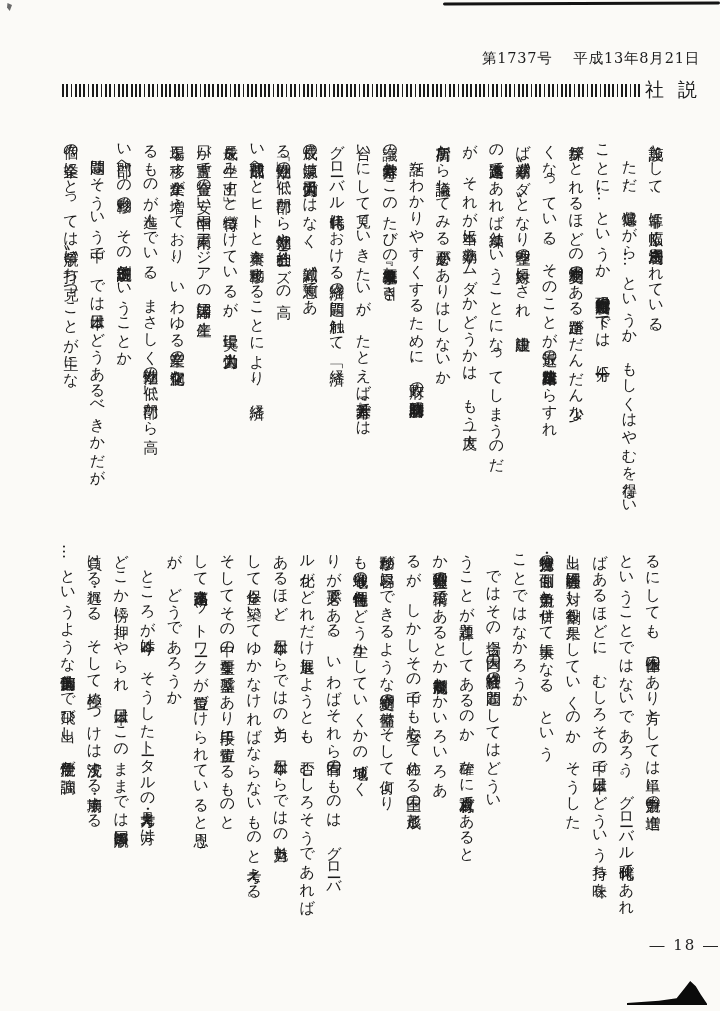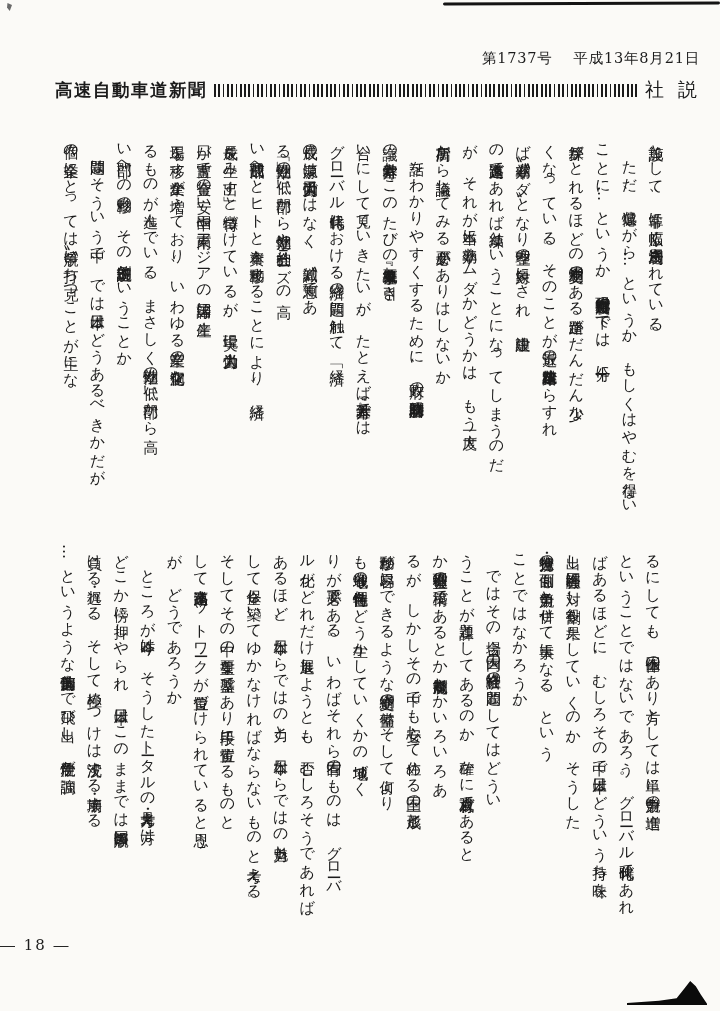--- a/index.html
+++ b/index.html
@@ -51,34 +51,33 @@
     writing-mode:vertical-rl; text-orientation:mixed;
     height:383px;
     font-size:15px; line-height:26.6px; letter-spacing:0.2px;
   }
   .vblock-top{ top:134px; right:51px; }
   .vblock-bottom{ top:544px; right:54px; }
   .tcol{ white-space:nowrap; }
   
   .page-number{
     position:absolute; top:936px; left:0; width:720px;
-    text-align:left; font-size:15px; letter-spacing:2px;
+    text-align:right; font-size:15px; letter-spacing:2px;
   }
 </style>
 </head>
 <body>
 
 <div class="artifact-top-line"></div>
 <div class="artifact-top-speck"></div>
 <div class="artifact-corner-blob"></div>
 
 <div class="issue-line">第1737号　 平成13年8月21日</div>
 
 <div class="masthead-row">
-  <span class="masthead-title">高速自動車道新聞</span>
   <span class="divider-stripe"></span>
   <span class="section-label">社 説</span>
 </div>
 
 <div class="vblock vblock-top">
     <div class="tcol">施設として、非常に幅広く浸透・利用されている。</div>
     <div class="tcol">　ただ、遺憾ながら…というか、もしくはやむを得ない</div>
     <div class="tcol">ことに…というか、現行有料道路制度の下では、十分に</div>
     <div class="tcol">採算がとれるほどの利用交通のある道路がだんだん少な</div>
     <div class="tcol">くなっている。そのことが最近の構造改革路線からすれ</div>

